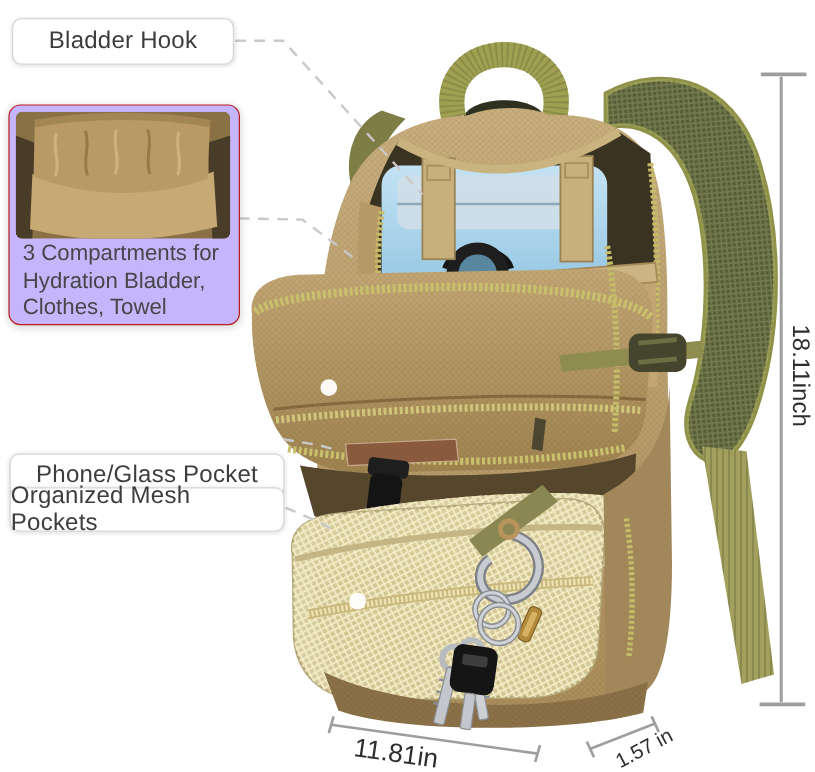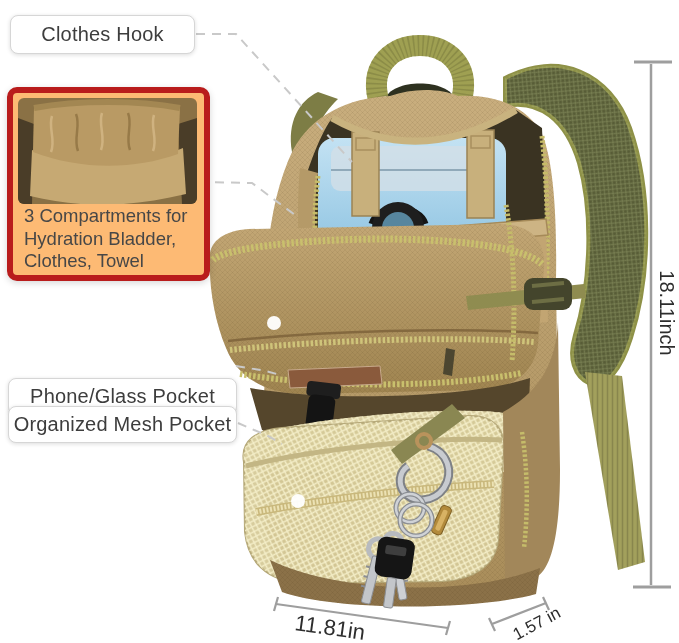--- a/index.html
+++ b/index.html
@@ -2,22 +2,22 @@
 <html><head>
 <meta charset="utf-8">
 <style>
   html,body { margin:0; padding:0; background:#fff; }
   .stage { position:relative; width:679px; height:643px; background:#ffffff; overflow:hidden;
            font-family:"Liberation Sans", sans-serif; }
   .artwork { position:absolute; left:0; top:0; }
   .callout { position:absolute; background:#ffffff; border:1px solid #d6d6d6; border-radius:8px;
              box-shadow:0 1px 4px rgba(0,0,0,.14); display:flex; align-items:center; justify-content:center;
              color:#3d3d3d; font-size:20px; letter-spacing:.2px; }
-  .inset-card { position:absolute; left:7px; top:87px; width:191px; height:182px; background:#fdba74;
-                border:6px solid #b91c1c; border-radius:10px; box-shadow:0 2px 7px rgba(0,0,0,.16);
+  .inset-card { position:absolute; left:7px; top:87px; width:191px; height:182px; background:#c4b5fd;
+                border:1px solid #b91c1c; border-radius:10px; box-shadow:0 2px 7px rgba(0,0,0,.16);
                 overflow:hidden; }
   .inset-photo { position:absolute; left:5px; top:5px; width:179px; height:106px; border-radius:6px;
                  overflow:hidden; }
   .inset-text { position:absolute; left:11px; top:112px; width:174px; font-size:18.5px; line-height:1.22;
                 color:#474747; white-space:pre-line; }
   .dim { position:absolute; color:#2d2d2d; white-space:nowrap; }
   .dim-height { left:666px; top:313px; font-size:20px; transform:translate(-50%,-50%) rotate(90deg); }
   .dim-width  { left:330px; top:628px; font-size:22px; transform:translate(-50%,-50%) rotate(8deg); }
   .dim-depth  { left:537px; top:624px; font-size:17px; transform:translate(-50%,-50%) rotate(-28deg); }
 </style>
@@ -223,21 +223,21 @@
       </g>
       <g>
         <path d="M492,624 L546,603" stroke-width="2.2"></path>
         <path d="M489,618 L495,631" stroke-width="2.2"></path>
         <path d="M543,597 L549,610" stroke-width="2.2"></path>
       </g>
     </g>
   </svg>
 
   <div class="callout" style="left:10px; top:15px; width:183px; height:37px;">
-    <span>Clothes Hook</span>
+    <span>Bladder Hook</span>
   </div>
 
   <div class="inset-card">
     <div class="inset-photo">
       <svg width="179" height="106" viewBox="0 0 179 106">
         <rect width="179" height="106" fill="#8a7145"></rect>
         <path d="M0,20 L16,26 L14,106 L0,106 Z" fill="#4a3d28"></path>
         <path d="M179,20 L160,26 L164,106 L179,106 Z" fill="#4a3d28"></path>
         <path d="M14,52 C60,70 120,70 165,50 L168,96 C110,110 62,110 12,98 Z" fill="#c6a973"></path>
         <path d="M16,10 C60,2 120,2 162,10 L160,56 C115,72 62,72 15,54 Z" fill="#b99a64"></path>
@@ -254,20 +254,20 @@
     <div class="inset-text">3 Compartments for
 Hydration Bladder,
 Clothes, Towel</div>
   </div>
 
   <div class="callout" style="left:8px; top:348px; width:227px; height:35px;margin-top:30px;">
     <span>Phone/Glass Pocket</span>
   </div>
 
   <div class="callout" style="left:8px; top:406px; width:227px; height:35px;">
-    <span>Organized Mesh Pocket</span>
+    <span>Organized Mesh Pockets</span>
   </div>
 
   <div class="dim dim-height">18.11inch</div>
   <div class="dim dim-width">11.81in</div>
   <div class="dim dim-depth">1.57 in</div>
 
 </div>
 
 </body></html>

